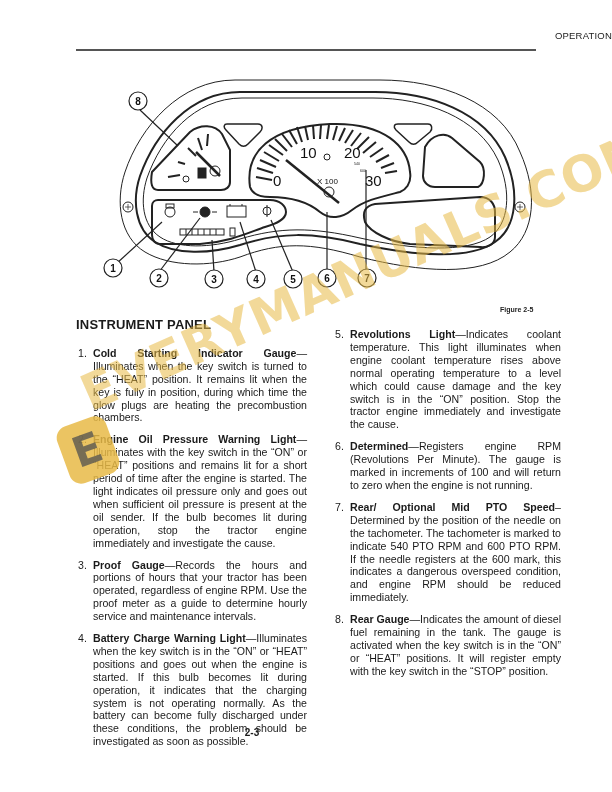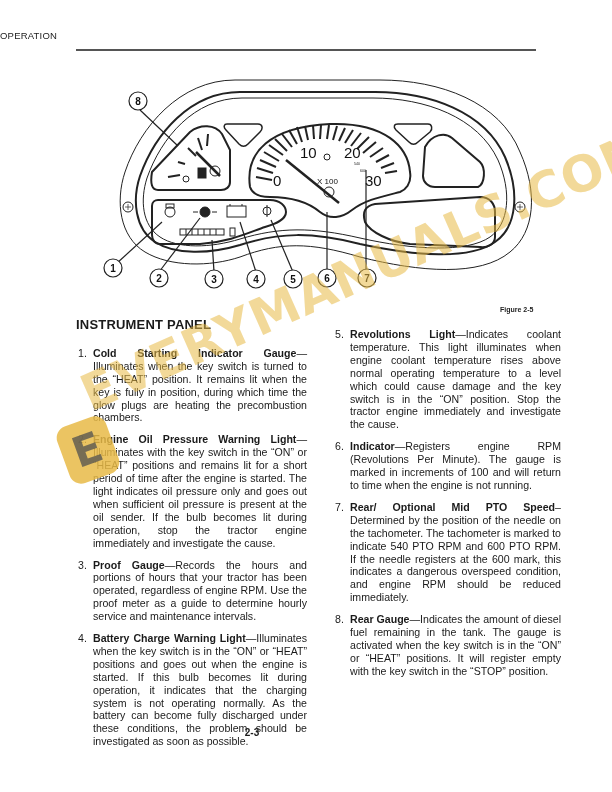--- a/index.html
+++ b/index.html
@@ -1,18 +1,18 @@
 <!DOCTYPE html>
 <html><head>
   <meta charset="utf-8">
   <style>
     html, body { margin: 0; padding: 0; background: #ffffff; }
     body { width: 612px; height: 792px; position: relative; overflow: hidden;
       font-family: "Liberation Sans", sans-serif; color: #1a1a1a; }
-    .header-title { position: absolute; top: 30px; left: 0; width: 612px; text-align: left;
+    .header-title { position: absolute; top: 30px; left: 0; width: 612px; text-align: right;
       font-size: 9.5px; letter-spacing: 0.2px; color: #222; }
     .header-rule { position: absolute; top: 49px; left: 76px; width: 460px; height: 1.5px; background: #555; }
     .figure { position: absolute; left: 80px; top: 72px; width: 470px; height: 250px; }
     .figure svg { width: 470px; height: 250px; }
     .fig-caption { position: absolute; top: 306px; left: 500px; font-size: 7px; font-weight: bold; color: #222; }
     .col { position: absolute; font-size: 10.6px; line-height: 12.9px; }
     .col-left { left: 76px; top: 319px; width: 231px; }
     .col-right { left: 333px; top: 318px; width: 228px; }
     .section-heading { font-weight: bold; font-size: 13px; margin: 0 0 15px 0; letter-spacing: 0.2px; }
     .item { position: relative; padding-left: 17px; margin-bottom: 9px; text-align: justify; }
@@ -176,21 +176,21 @@
   <div class="item">
     <span class="num">4.</span><span class="term">Battery Charge Warning Light</span><span>—</span><span>Illuminates when the key switch is in the “ON” or “HEAT” positions and goes out when the engine is started. If this bulb becomes lit during operation, it indicates that the charging system is not operating normally. As the battery can become fully discharged under these conditions, the problem should be investigated as soon as possible.</span>
   </div>
 </div>
 
 <div class="col col-right">
   <div class="item" style="margin-top:10px">
     <span class="num">5.</span><span class="term">Revolutions Light</span><span>—</span><span>Indicates coolant temperature. This light illuminates when engine coolant temperature rises above normal operating temperature to a level which could cause damage and the key switch is in the “ON” position. Stop the tractor engine immediately and investigate the cause.</span>
   </div>
   <div class="item">
-    <span class="num">6.</span><span class="term">Indicator</span><span>—</span><span>Registers engine RPM (Revolutions Per Minute). The gauge is marked in increments of 100 and will return to time when the engine is not running.</span>
+    <span class="num">6.</span><span class="term">Determined</span><span>—</span><span>Registers engine RPM (Revolutions Per Minute). The gauge is marked in increments of 100 and will return to zero when the engine is not running.</span>
   </div>
   <div class="item">
     <span class="num">7.</span><span class="term">Rear/ Optional Mid PTO Speed</span><span>– </span><span>Determined by the position of the needle on the tachometer. The tachometer is marked to indicate 540 PTO RPM and 600 PTO RPM. If the needle registers at the 600 mark, this indicates a dangerous overspeed condition, and engine RPM should be reduced immediately.</span>
   </div>
   <div class="item">
     <span class="num">8.</span><span class="term">Rear Gauge</span><span>—</span><span>Indicates the amount of diesel fuel remaining in the tank. The gauge is activated when the key switch is in the “ON” or “HEAT” positions. It will register empty with the key switch in the “STOP” position.</span>
   </div>
 </div>
 
 <div class="page-num">2-3</div>

